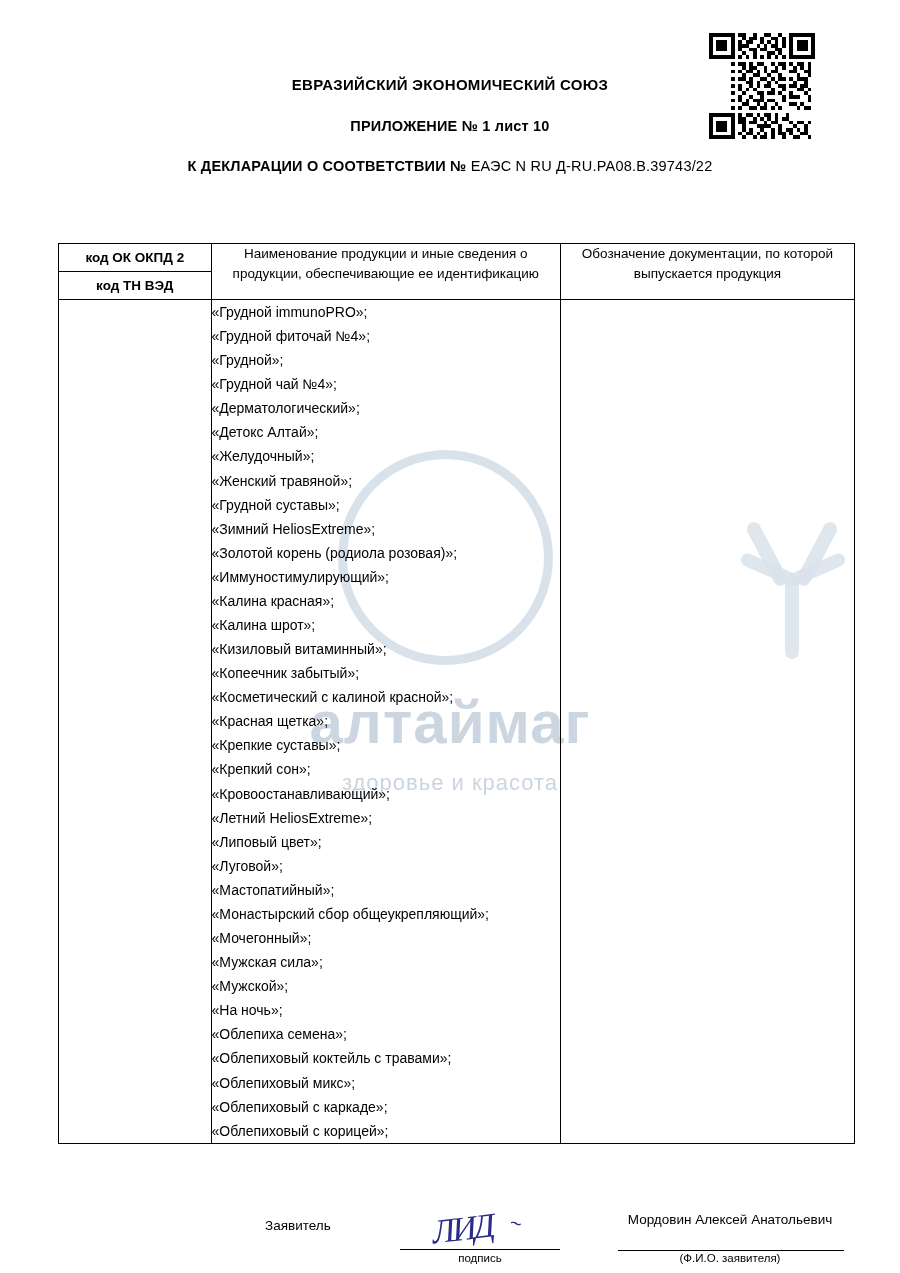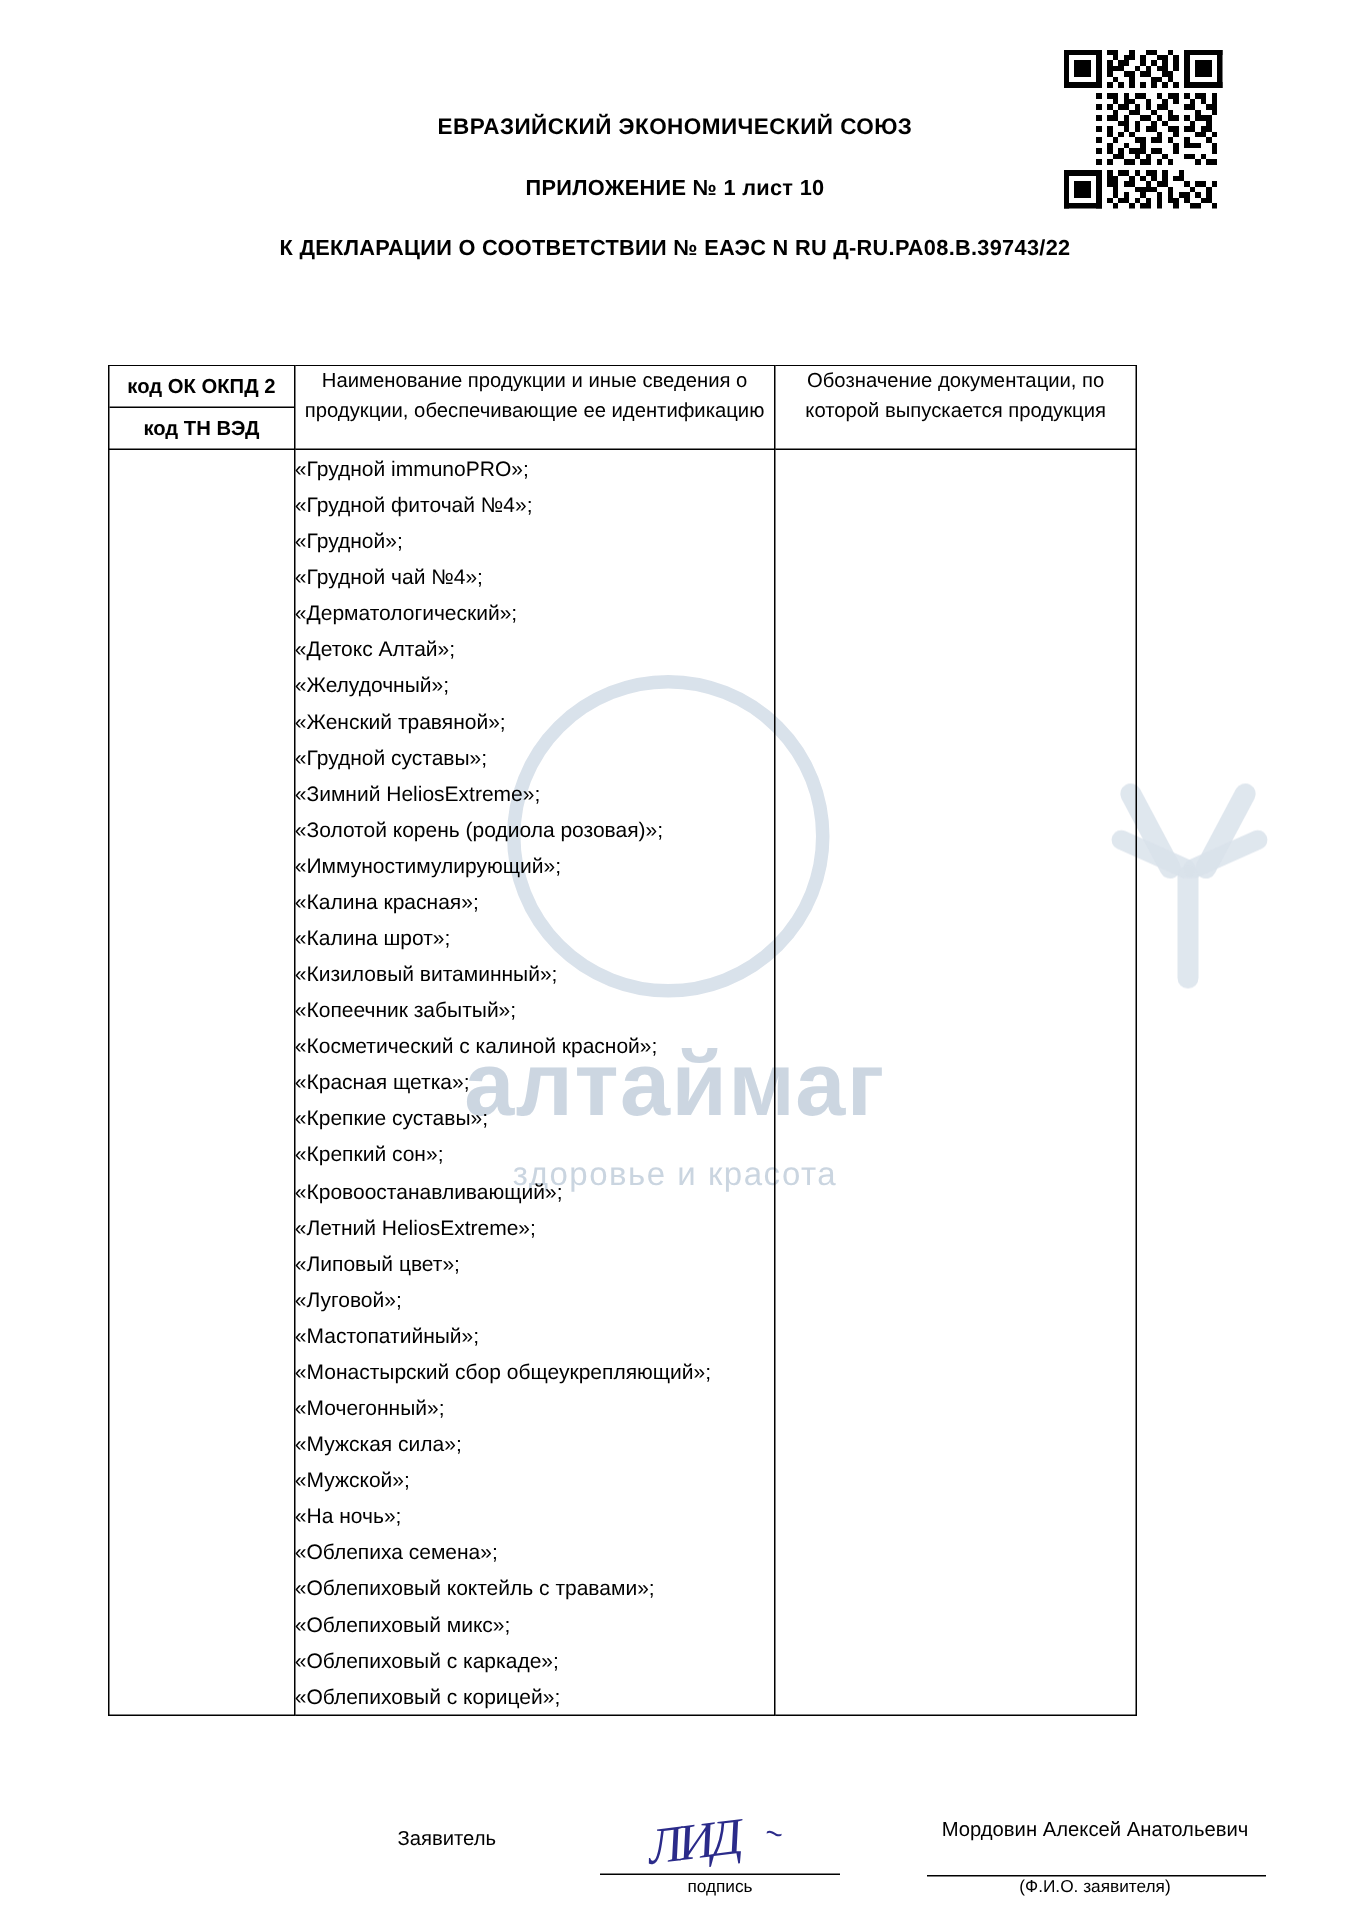--- a/index.html
+++ b/index.html
@@ -112,28 +112,28 @@
   .hdr {
     position: absolute;
     left: 0;
     width: 900px;
     text-align: center;
     z-index: 4;
   }
   .hdr-1 { top: 76px; font-size: 15px; font-weight: bold; letter-spacing: .3px; }
   .hdr-2 { top: 118px; font-size: 14.5px; font-weight: bold; letter-spacing: .2px; }
   .hdr-3 { top: 158px; font-size: 14.5px; font-weight: bold; letter-spacing: .2px; }
-  .hdr-3 .reg { font-weight: bold; }
+  .hdr-3 .reg { font-weight: normal; }
 
   
   .tbl {
     position: absolute;
-    left: 72px;
+    left: 58px;
     top: 243px;
-    width: 686px;
+    width: 797px;
     border-collapse: collapse;
     z-index: 6;
   }
   .tbl td {
     border: 1px solid #000;
     vertical-align: top;
     padding: 0;
   }
   .col-a { width: 150px; }
   .col-b { width: 345px; }

